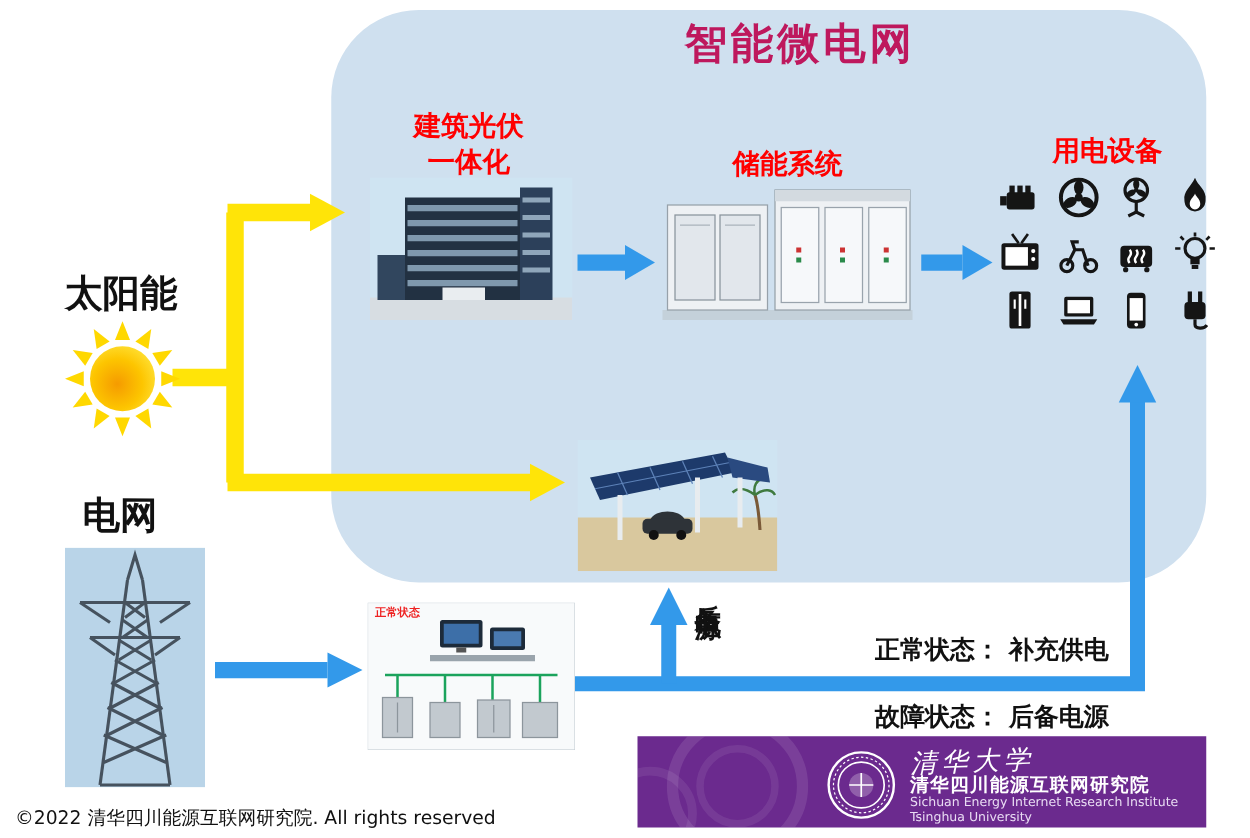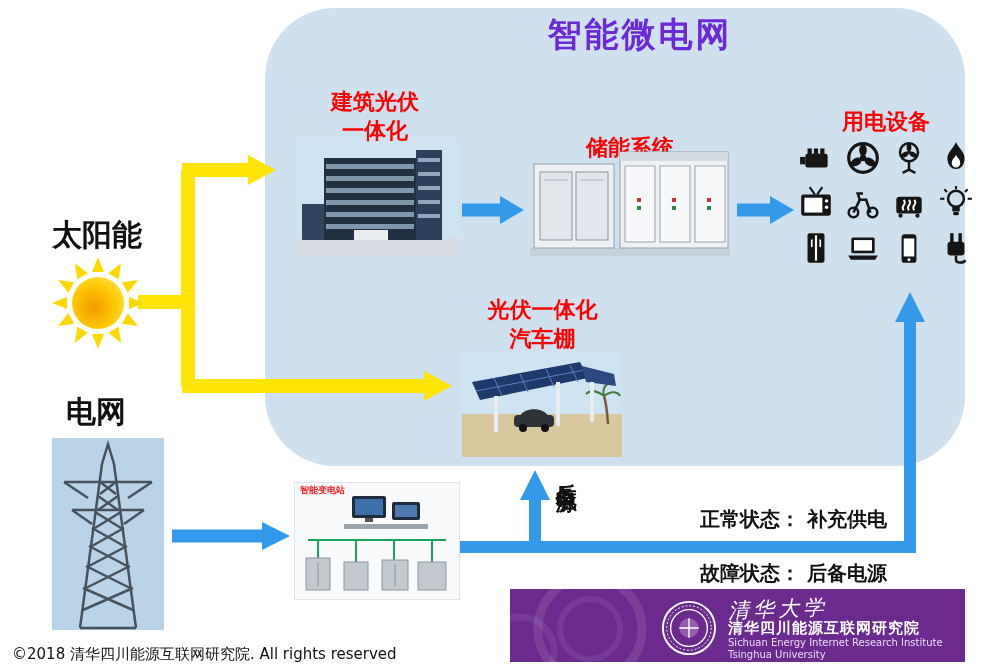--- a/index.html
+++ b/index.html
@@ -5,21 +5,21 @@
   html,body{margin:0;padding:0;background:#fff;}
   #canvas{position:relative;width:1000px;height:670px;background:#fff;overflow:hidden;
           font-family:"DejaVu Sans","Liberation Sans",sans-serif;}
   .abs{position:absolute;}
   
   .panel{left:265px;top:8px;width:700px;height:458px;background:#cfe0ef;border-radius:70px;z-index:0;}
   .overlay{left:0;top:0;z-index:1;pointer-events:none;}
   .z2{z-index:2;}
   
   .title{left:470px;top:12px;width:340px;text-align:center;font-size:34px;font-weight:800;
-         color:#6d28d9;letter-spacing:3px;}
+         color:#be185d;letter-spacing:3px;}
   .src-label{font-size:30px;font-weight:800;color:#111;}
   .red-label{color:#f00;font-weight:800;font-size:22px;text-align:center;line-height:1.3;}
   .status{font-size:20px;font-weight:800;color:#111;white-space:nowrap;}
   .vert{writing-mode:vertical-rl;text-orientation:upright;font-size:21px;font-weight:800;
         color:#111;letter-spacing:3px;}
   .footer{left:12px;top:645px;font-size:15px;color:#111;}
   
   .fig{overflow:hidden;}
   .fig svg{display:block;width:100%;height:100%;}
   .sub-caption{position:absolute;left:6px;top:2px;font-size:9px;color:#e22;font-weight:700;}
@@ -157,21 +157,21 @@
           <rect x="122" y="30" width="22" height="4"></rect>
         <rect x="122" y="44" width="22" height="4"></rect>
           <rect x="122" y="58" width="22" height="4"></rect>
         <rect x="122" y="72" width="22" height="4"></rect>
       </g>
       <rect x="6" y="62" width="22" height="36" fill="#31465e"></rect>
       <rect x="58" y="88" width="34" height="10" fill="#e9edf0"></rect>
     </svg>
   </div>
 
-  <div class="abs z2 red-label" style="left:540px;top:134px;width:180px;">储能系统</div>
+  <div class="abs z2 red-label" style="left:540px;top:118px;width:180px;">储能系统</div>
   <div class="abs z2 fig" style="left:528px;top:140px;width:205px;height:122px;">
     <svg viewBox="0 0 205 122">
       <rect x="2" y="108" width="200" height="8" fill="#bfcad2" opacity="0.7"></rect>
       <rect x="6" y="24" width="80" height="84" fill="#eef1f4" stroke="#97a1aa"></rect>
       <rect x="12" y="32" width="32" height="68" fill="#e2e7ec" stroke="#8a949d"></rect>
       <rect x="48" y="32" width="32" height="68" fill="#e2e7ec" stroke="#8a949d"></rect>
       <line x1="16" y1="40" x2="40" y2="40" stroke="#aab3bb"></line>
       <line x1="52" y1="40" x2="76" y2="40" stroke="#aab3bb"></line>
       <rect x="92" y="12" width="108" height="96" fill="#eef1f4" stroke="#97a1aa"></rect>
       <rect x="92" y="12" width="108" height="9" fill="#d3dae0"></rect>
@@ -307,24 +307,20 @@
     <div class="dev">
       <svg viewBox="0 0 34 34">
           <rect x="9" y="11" width="16" height="13" rx="3" fill="#151515"></rect>
           <rect x="11.5" y="3" width="3.2" height="9" fill="#151515"></rect>
           <rect x="19.3" y="3" width="3.2" height="9" fill="#151515"></rect>
           <path d="M17 24 v4 c0 3.5 7 3.5 9 0.5" fill="none" stroke="#151515" stroke-width="2.4"></path>
         </svg>
     </div>
   </div>
 
-  <div class="abs z2 red-label" style="left:465px;top:296px;width:155px;">
-    <div>光伏一体化</div>
-    <div>汽车棚</div>
-  </div>
   <div class="abs z2 fig" style="left:462px;top:352px;width:160px;height:105px;">
     <svg viewBox="0 0 160 105">
       <rect width="160" height="105" fill="#cfe4f2"></rect>
       <rect y="62" width="160" height="43" fill="#d9c89e"></rect>
       <path d="M146 72 C145 58 144 50 142 44" stroke="#7a5a38" stroke-width="2.5" fill="none"></path>
       <path d="M142 44 c-8 -6 -14 -6 -18 -2 M142 44 c8 -6 14 -4 16 0 M142 44 c-2 -8 2 -12 6 -13" stroke="#3f7a3f" stroke-width="2" fill="none"></path>
       <polygon points="10,30 118,10 126,26 18,48" fill="#1d3a6b"></polygon>
       <g stroke="#5d82b8" stroke-width="1">
         <line x1="32" y1="26" x2="40" y2="44"></line>
           <line x1="58" y1="22" x2="66" y2="40"></line>
@@ -365,21 +361,21 @@
         <rect x="12" y="76" width="24" height="32"></rect>
         <rect x="50" y="80" width="24" height="28"></rect>
         <rect x="88" y="78" width="26" height="30"></rect>
         <rect x="124" y="80" width="28" height="28"></rect>
       </g>
       <g stroke="#8c959c">
           <line x1="24" y1="80" x2="24" y2="104"></line>
           <line x1="101" y1="82" x2="101" y2="104"></line>
         </g>
     </svg>
-    <span class="sub-caption">智能变电站</span>
+    <span class="sub-caption">正常状态</span>
   </div>
 
   <div class="abs z2 vert" style="left:552px;top:466px;height:94px;">后备电源</div>
 
   <div class="abs z2 status" style="left:700px;top:560px;">故障状态： 后备电源</div>
   <div class="abs z2 status" style="left:700px;top:506px;">正常状态： 补充供电</div>
 
   <div class="abs z2 banner">
     <svg class="wm" width="455" height="73">
       <circle cx="80" cy="40" r="52" fill="none" stroke="rgba(255,255,255,0.10)" stroke-width="9"></circle>
@@ -396,15 +392,15 @@
       </svg>
       <div class="btxt">
         <span class="calli">清华大学</span>
         <span class="inst-cn">清华四川能源互联网研究院</span>
         <span class="inst-en">Sichuan Energy Internet Research Institute</span>
         <span class="inst-en">Tsinghua University</span>
       </div>
     </div>
   </div>
 
-  <div class="abs z2 footer">©2018 清华四川能源互联网研究院. All rights reserved</div>
+  <div class="abs z2 footer">©2022 清华四川能源互联网研究院. All rights reserved</div>
 
 </div>
 
 </body></html>

